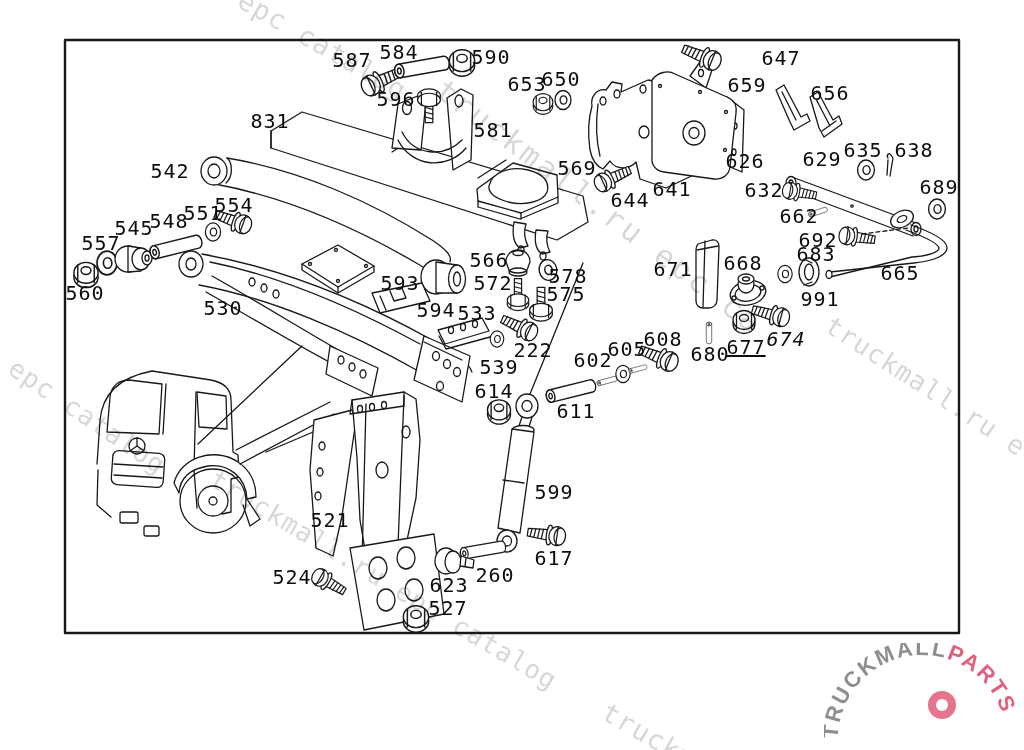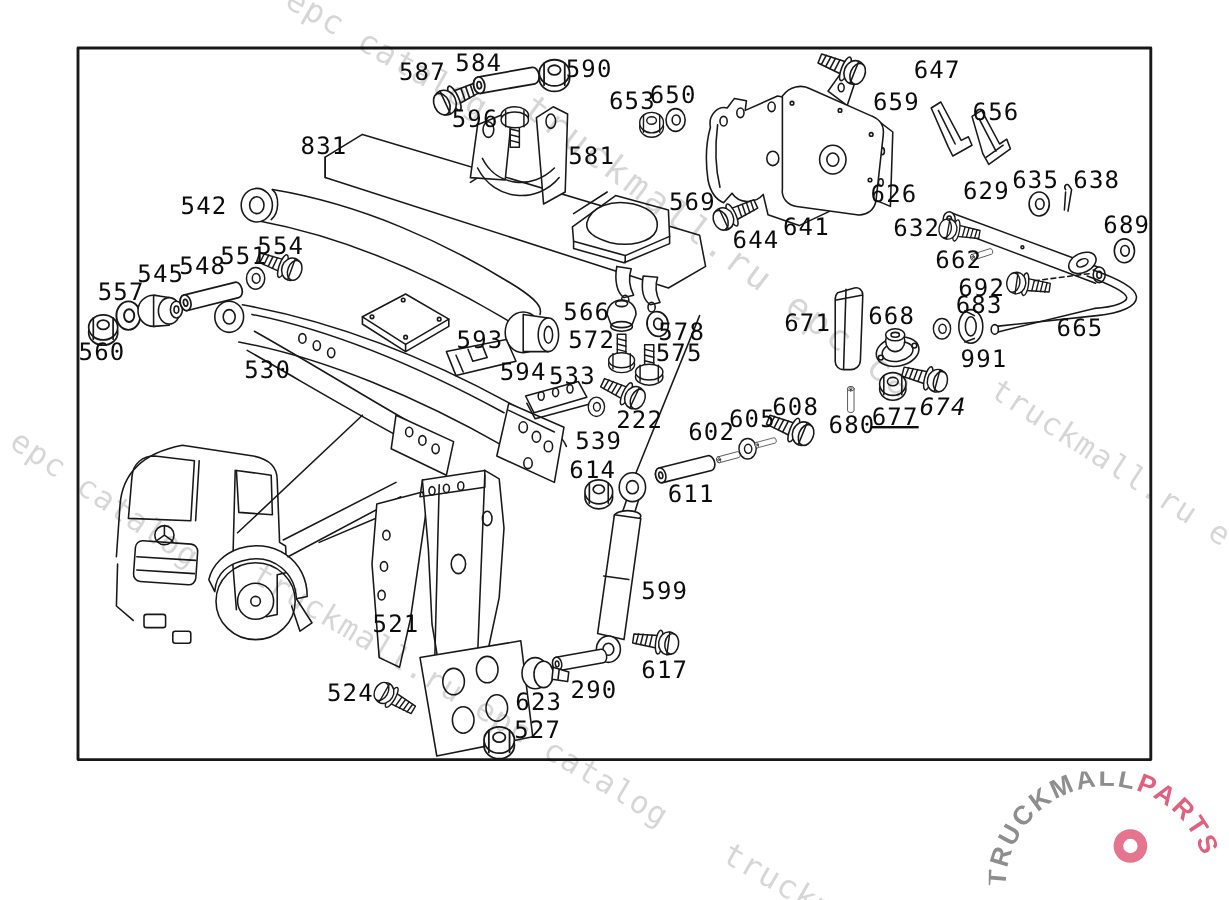--- a/index.html
+++ b/index.html
@@ -459,21 +459,21 @@
       <span class="plbl" style="left: 673px; top: 269px;">671</span>
       <span class="plbl" style="left: 743px; top: 263px;">668</span>
       <span class="plbl" style="left: 816px; top: 254px;">683</span>
       <span class="plbl" style="left: 820px; top: 299px;">991</span>
       <span class="plbl" style="left: 710px; top: 354px;">680</span>
       <span class="plbl" style="left: 746px; top: 347px; text-decoration: underline;">677</span>
       <span class="plbl" style="left: 786px; top: 339px; font-style: italic;">674</span>
       <span class="plbl" style="left: 900px; top: 273px;">665</span>
       <span class="plbl" style="left: 554px; top: 492px;">599</span>
       <span class="plbl" style="left: 554px; top: 558px; text-align: right;">617</span>
-      <span class="plbl" style="left: 495px; top: 575px;">290</span>
+      <span class="plbl" style="left: 495px; top: 575px;">260</span>
       <span class="plbl" style="left: 449px; top: 585px;">623</span>
       <span class="plbl" style="left: 448px; top: 608px;">527</span>
       <span class="plbl" style="left: 330px; top: 520px;">521</span>
       <span class="plbl" style="left: 292px; top: 577px;">524</span>
     </div>
 
   <div class="logo">
     <svg width="200" height="107" viewBox="0 0 200 107" xmlns="http://www.w3.org/2000/svg">
       <defs>
           <path id="larc" d="M14,98 A84,84 0 0 1 182,94"></path>

